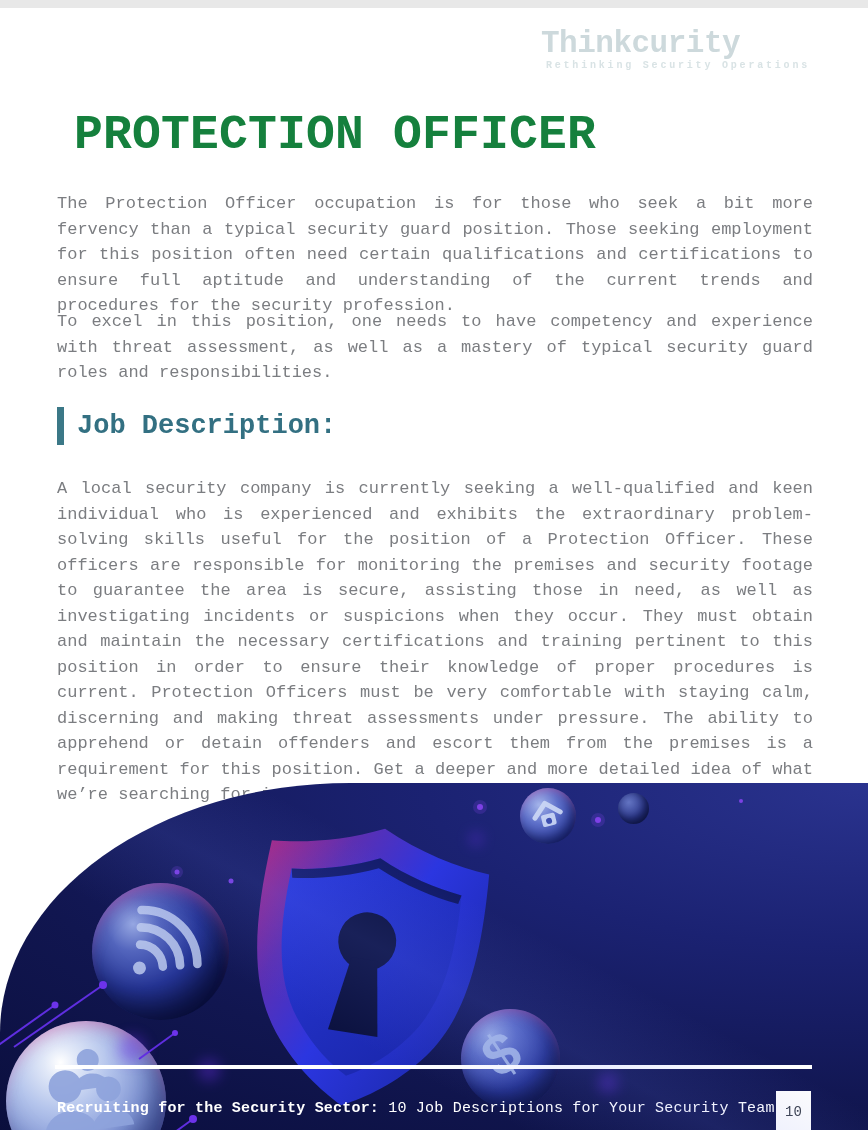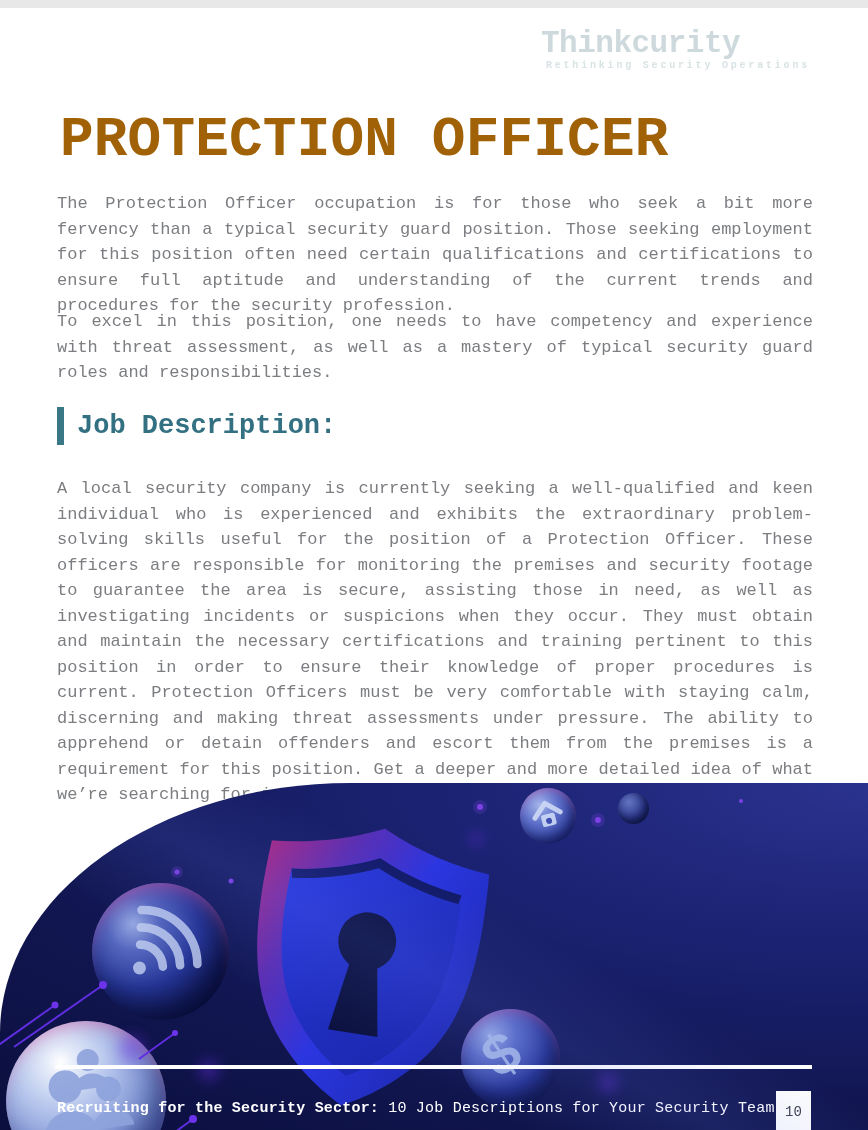--- a/index.html
+++ b/index.html
@@ -8,21 +8,21 @@
     position:relative; width:868px; height:1130px; background:#ffffff;
     font-family:Liberation Mono, monospace; overflow:hidden; margin:8px auto;
   }
 
   
   .logo { position:absolute; top:20px; right:58px; color:#cdd9dc; text-align:left; line-height:1; }
   .logo-name { font-size:31px; font-weight:bold; letter-spacing:-0.5px; }
   .logo-tagline { font-size:10px; font-weight:bold; letter-spacing:2.8px; color:#d9e3e5; margin-top:2px; padding-left:5px; white-space:nowrap; }
 
   
-  .title { position:absolute; top:100px; left:60px; font-size:56px; font-weight:bold; color:#a16207; letter-spacing:0.2px; }
+  .title { position:absolute; top:100px; left:74px; font-size:48px; font-weight:bold; color:#15803d; letter-spacing:0.2px; }
   .para {
     position:absolute; left:57px; width:756px; font-size:17px; line-height:25.5px;
     color:#7b7d81; text-align:justify;
   }
   .para-1 { top:183px; }
   .para-2 { top:301px; }
   .jd-header { position:absolute; top:399px; left:57px; display:flex; align-items:center; }
   .jd-bar { width:7px; height:38px; background:#3b7887; margin-right:13px; }
   .jd-title { font-size:27px; font-weight:bold; color:#337082; }
   .para-body { top:468px; }

